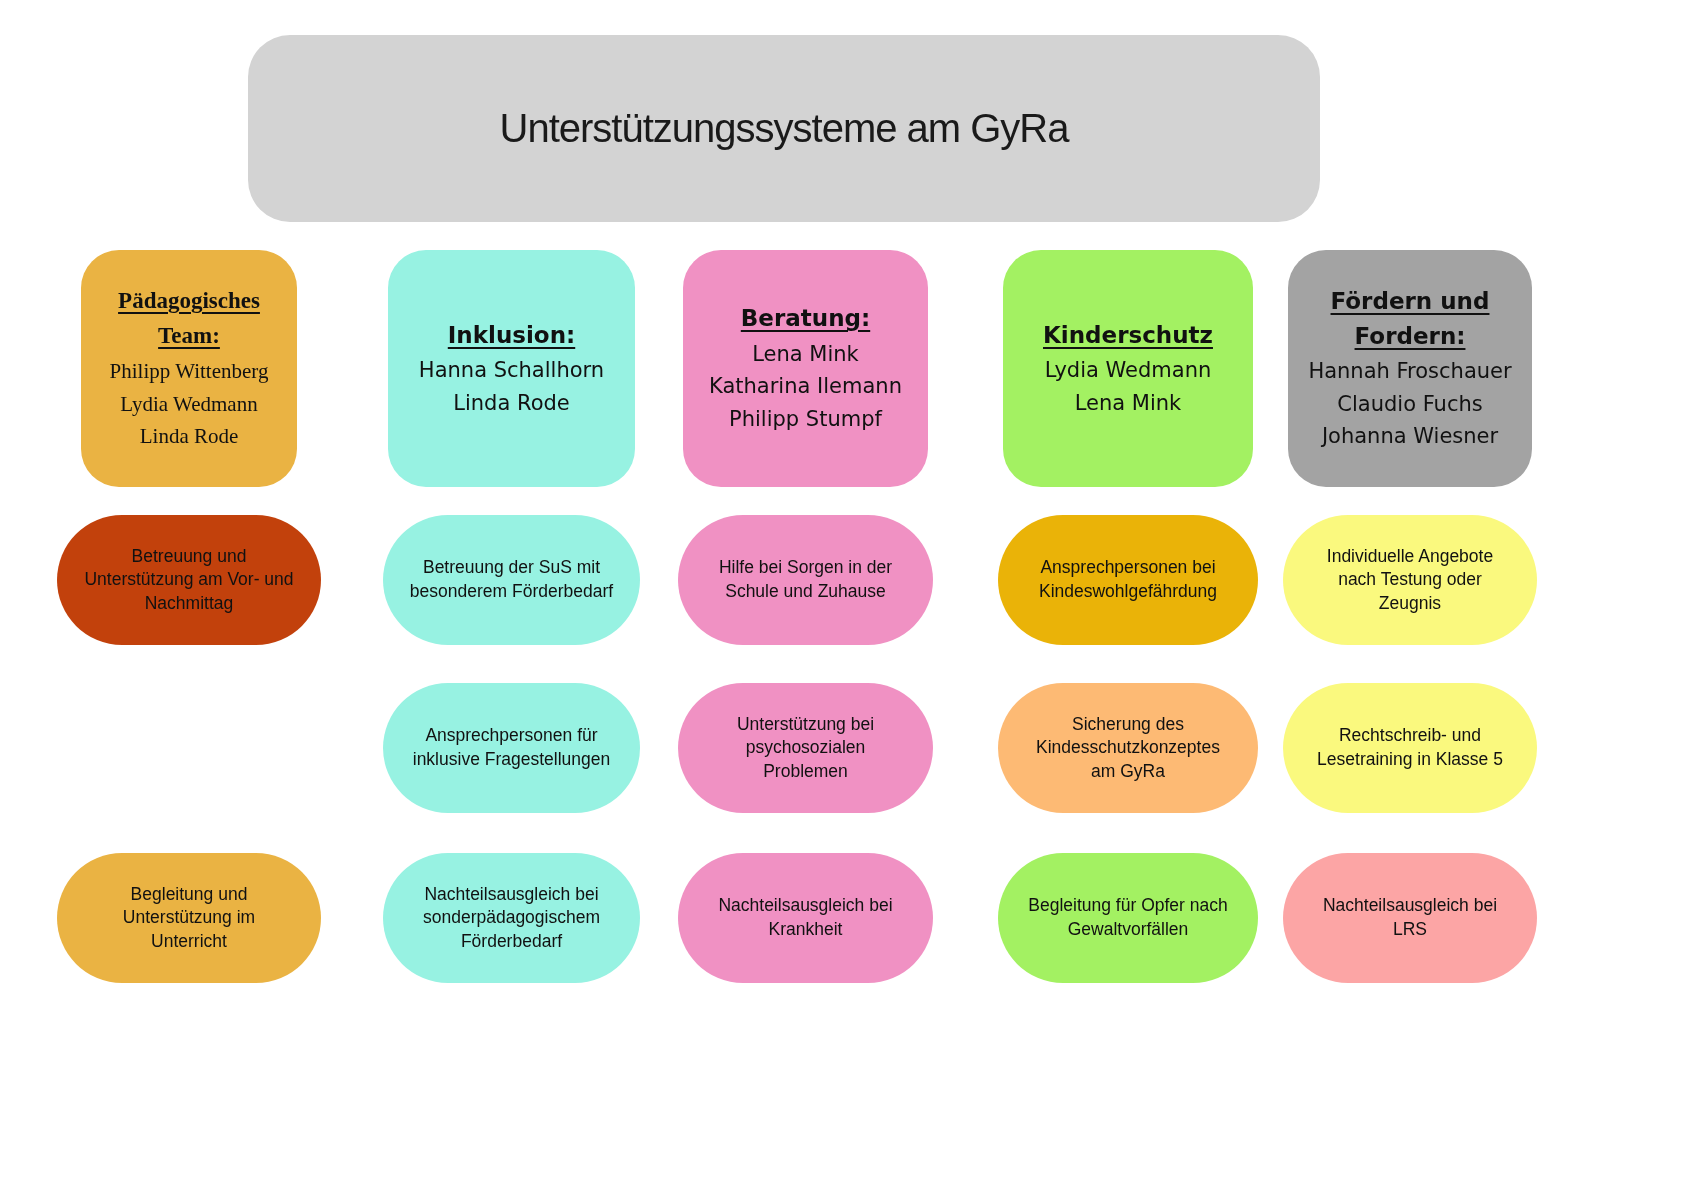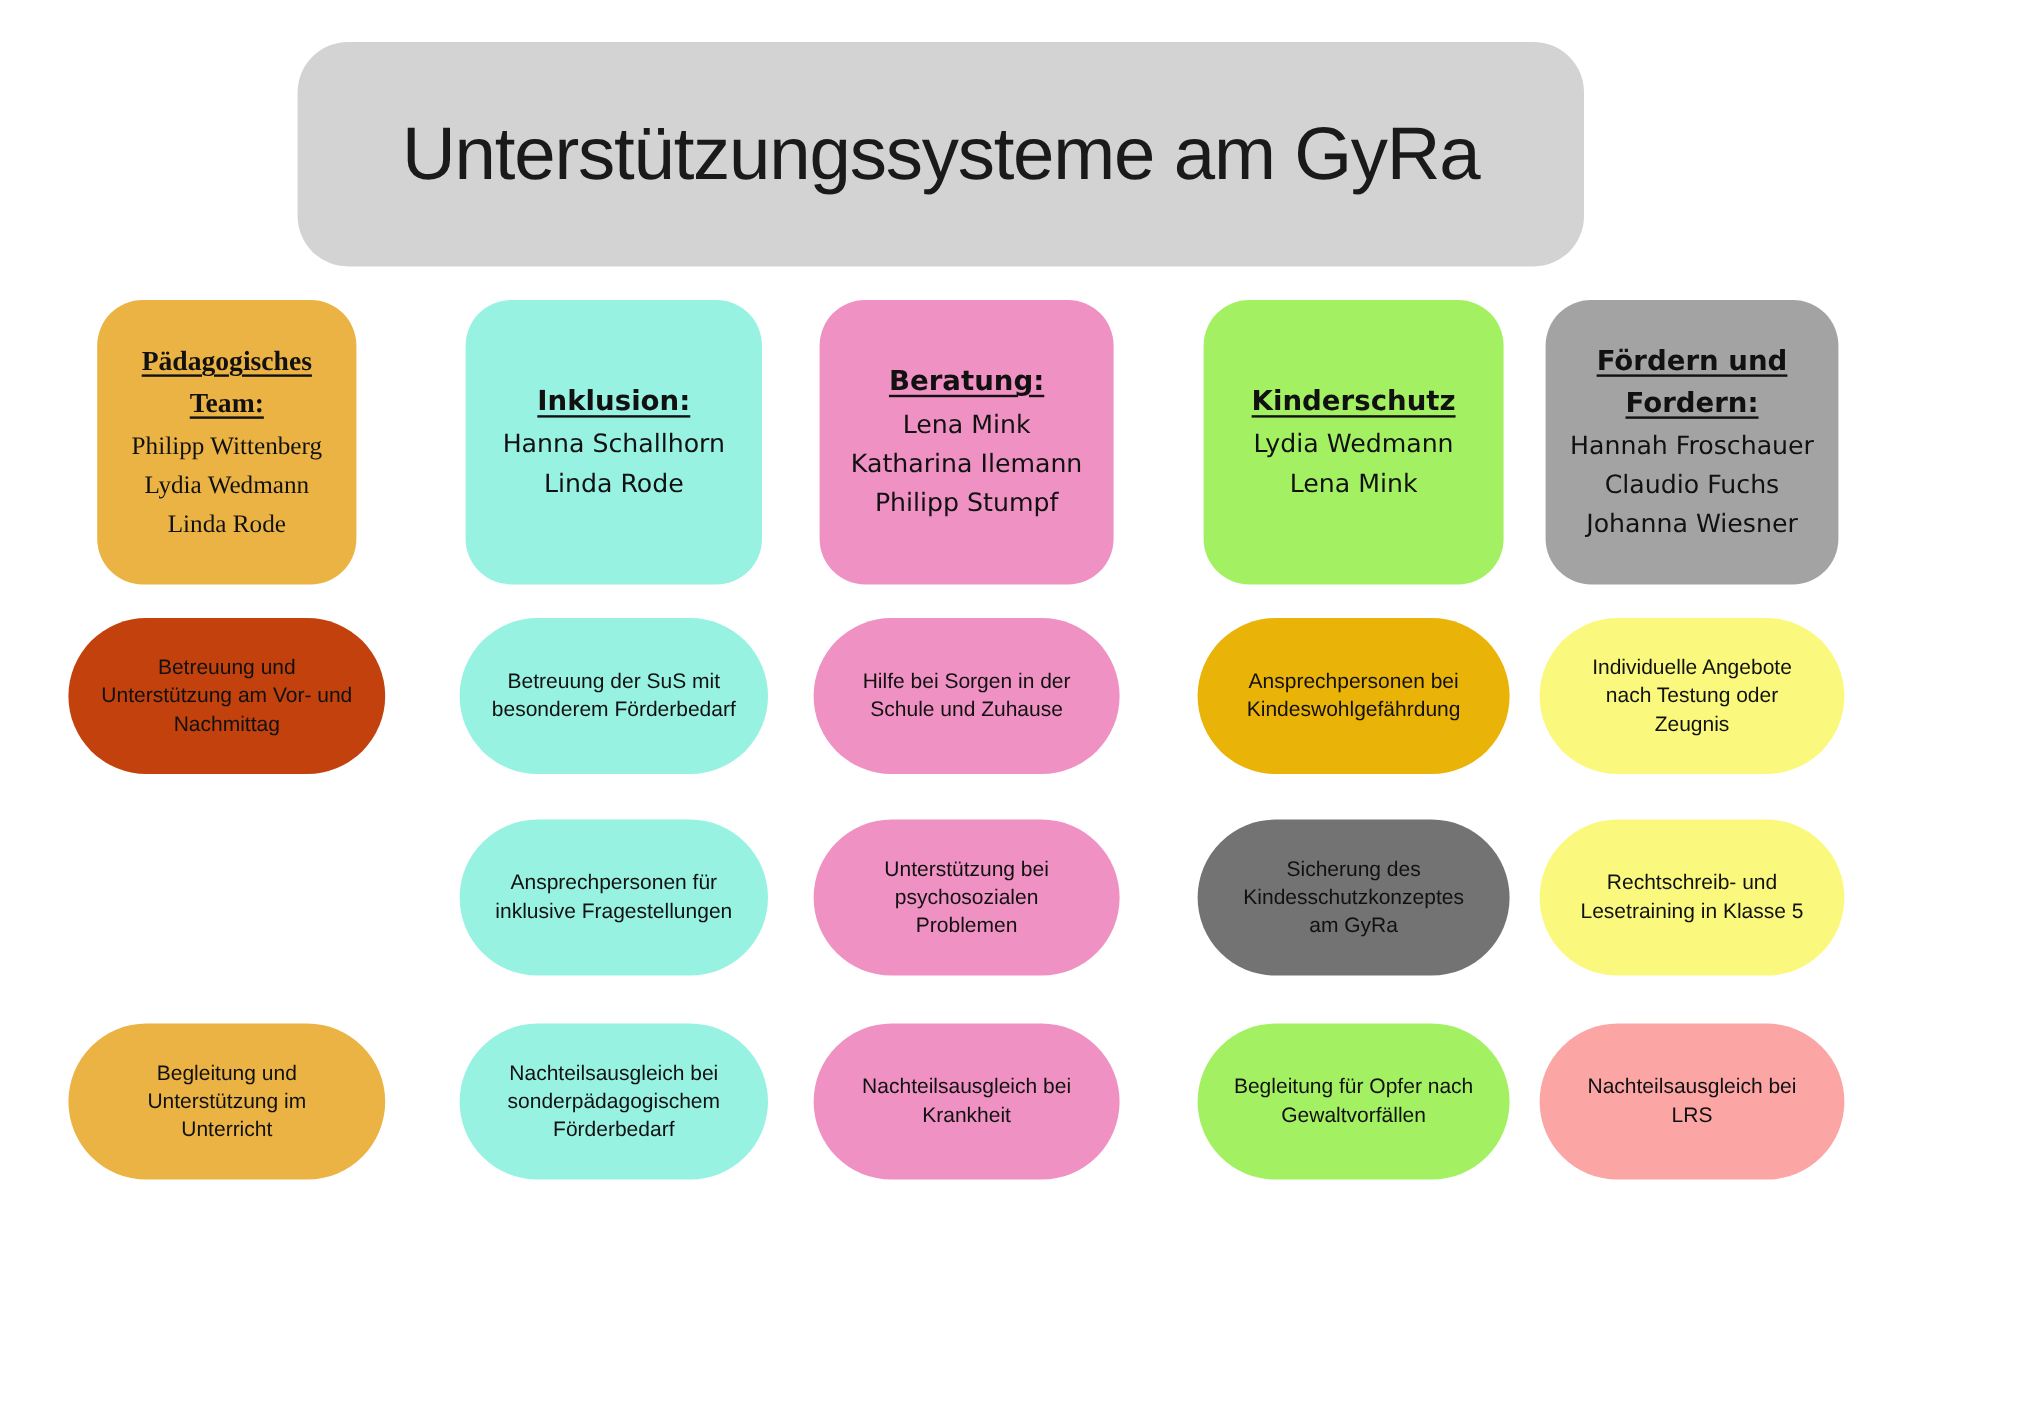--- a/index.html
+++ b/index.html
@@ -4,21 +4,21 @@
 <style>
   html,body{margin:0;padding:0;}
   body{
     width:1684px;height:1190px;position:relative;overflow:hidden;
     background:#ffffff;
     font-family:"Liberation Sans",sans-serif;color:#111111;
   }
   .title-box{
     position:absolute;left:248px;top:35px;width:1072px;height:187px;
     border-radius:42px;display:flex;align-items:center;justify-content:center;
-    font-size:62px;letter-spacing:-1px;color:#1a1a1a;
+    font-size:40px;letter-spacing:-1px;color:#1a1a1a;
     font-family:"Liberation Sans",sans-serif;
   }
   .column{position:absolute;top:247px;height:920px;}
   .col0{left:57px;width:264px;}
   .col1{left:383px;width:257px;}
   .col2{left:678px;width:255px;}
   .col3{left:998px;width:260px;}
   .col4{left:1283px;width:254px;}
 
   .card{
@@ -85,21 +85,21 @@
   <div class="pill r3" style="background: rgb(240, 145, 195);">Nachteilsausgleich bei Krankheit</div>
 </div>
 
 <div class="column col3">
   <div class="card" style="background: rgb(163, 241, 98);">
     <div class="hdr">Kinderschutz</div>
     <div class="member">Lydia Wedmann</div>
     <div class="member">Lena Mink</div>
   </div>
   <div class="pill r1" style="background: #eab308;">Ansprechpersonen bei Kindeswohlgefährdung</div>
-  <div class="pill r2" style="background: #737373;">Sicherung des Kindesschutzkonzeptes am GyRa</div>
+  <div class="pill r2" style="background: #fdba74;">Sicherung des Kindesschutzkonzeptes am GyRa</div>
   <div class="pill r3" style="background: rgb(163, 241, 98);">Begleitung für Opfer nach Gewaltvorfällen</div>
 </div>
 
 <div class="column col4">
   <div class="card" style="background: #a3a3a3;">
     <div class="hdr">Fördern und Fordern:</div>
     <div class="member">Hannah Froschauer</div>
     <div class="member">Claudio Fuchs</div>
     <div class="member">Johanna Wiesner</div>
   </div>

